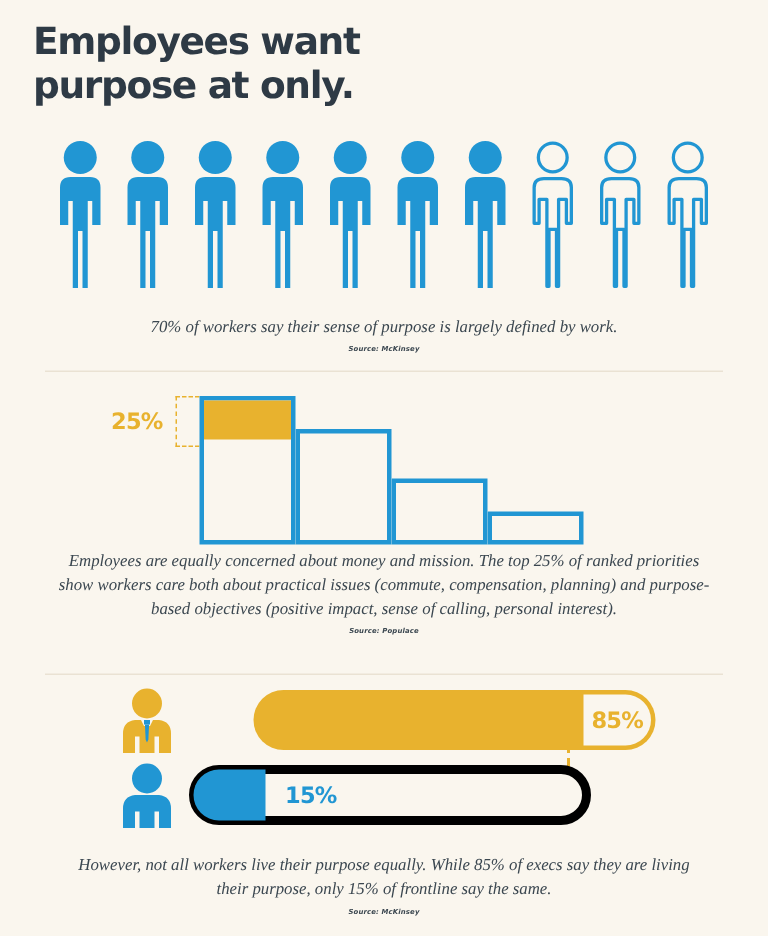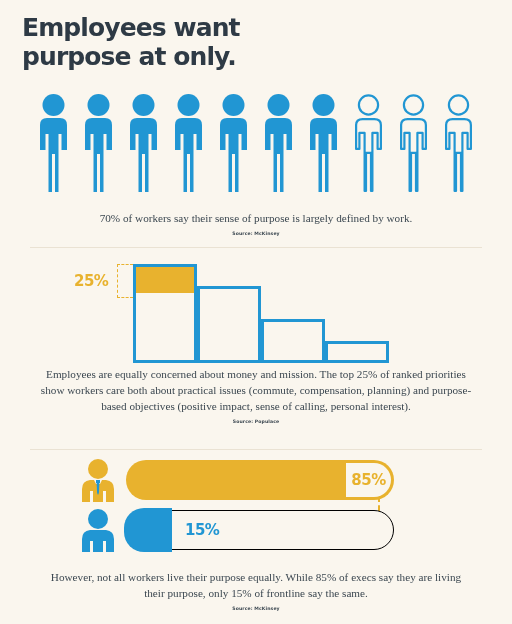--- a/index.html
+++ b/index.html
@@ -37,20 +37,21 @@
   .title-line { display: block; white-space: nowrap; }
 
   
   .caption {
     position: absolute;
     font-family: "Liberation Serif", serif;
     font-size: 11.2px;
     line-height: 1.42;
     color: #3B4750;
     text-align: center;
+    font-style: italic;
   }
   .source {
     display: block;
     margin-top: 4px;
     font-family: "DejaVu Sans", sans-serif;
     font-size: 4.6px;
     font-weight: bold;
     letter-spacing: 0.1px;
     color: #3B4750;
     text-align: center;
@@ -146,21 +147,21 @@
     box-sizing: border-box;
   }
   .track-gold {
     width: 268px;
     background: #E8B22E;
     border-radius: 20px;
   }
   .track-blue {
     width: 268px;
     background: #FAF6EE;
-    border: 1px solid #000000;
+    border: 6px solid #000000;
     border-radius: 20px;
   }
   .gold-cap {
     position: absolute;
     top: 3px;
     bottom: 3px;
     right: 3px;
     width: 45px;
     background: #FAF6EE;
     border-radius: 0 17px 17px 0;
@@ -302,21 +303,21 @@
     <span>Employees are equally concerned about money and mission. The top 25% of ranked priorities show workers care both about practical issues (commute, compensation, planning) and purpose-based objectives (positive impact, sense of calling, personal interest).</span>
     <span class="source">Source: Populace</span>
   </div>
 
   <div class="divider" style="top:449px;"></div>
 
   <div class="barsgroup">
 
     <div class="dashline" style="left:300px; top:38px;"></div>
 
-    <div class="rowitem" style="top:0;">
+    <div class="rowitem" style="top:0;gap:43px;">
       <div class="avatar">
         <svg viewBox="0 0 40 44">
           <circle cx="20" cy="11" r="10" fill="#E8B22E"></circle>
           <path d="M4 44 L4 31 Q4 23 12 22 L28 22 Q36 23 36 31 L36 44 L28 44 L28 33 L25 33 L25 44 L15 44 L15 33 L12 33 L12 44 Z" fill="#E8B22E"></path>
           <path d="M16 22 L24 22 L22 26 L18 26 Z" fill="#FAF6EE"></path>
           <path d="M18.6 25 L21.4 25 L20.9 35 L20 37 L19.1 35 Z" fill="#2196D3"></path>
           <rect x="18" y="22" width="4" height="3" fill="#2196D3"></rect>
         </svg>
       </div>
       <div class="track track-gold">

